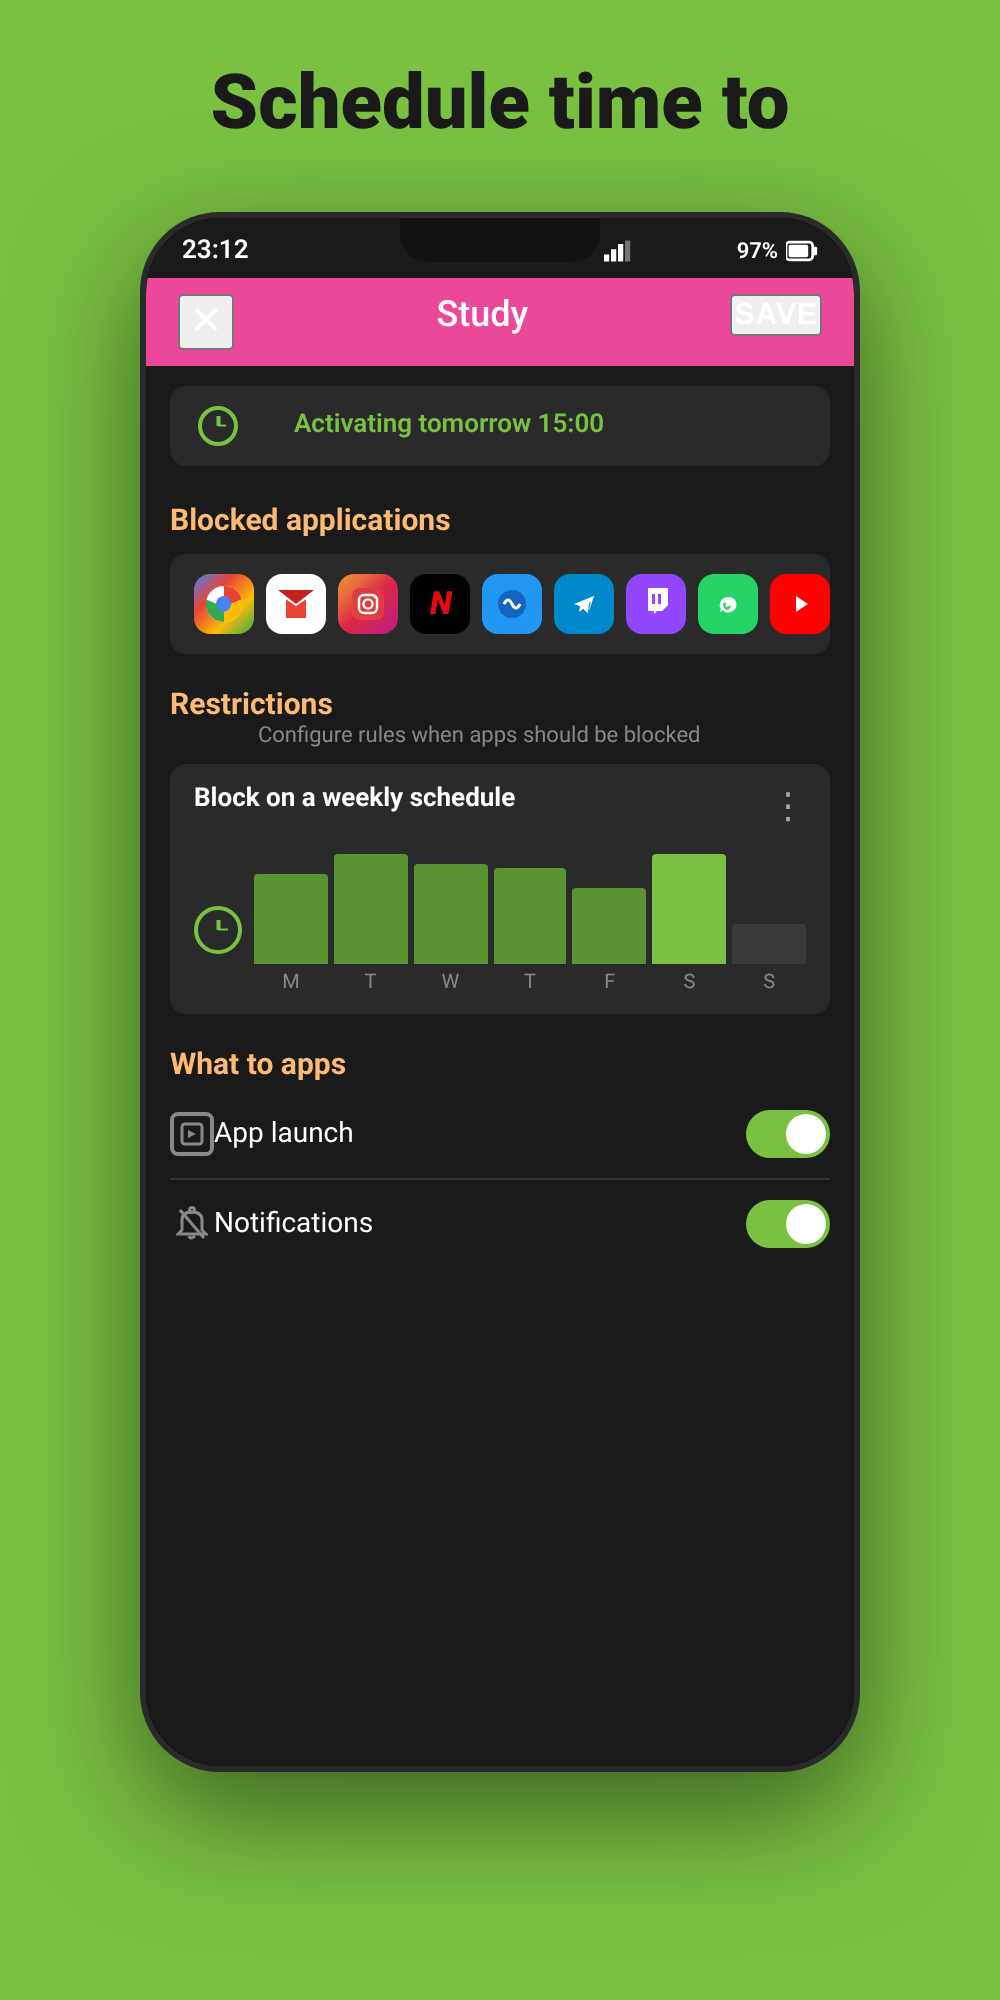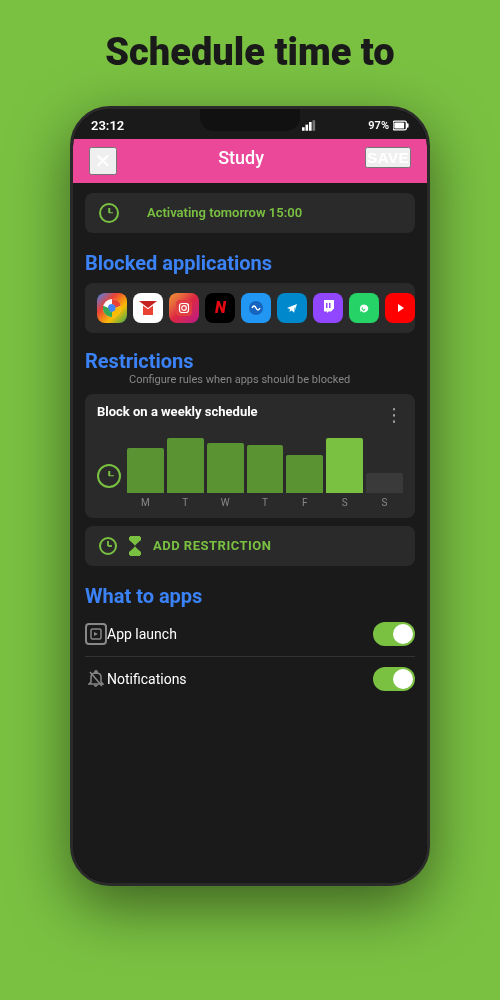--- a/index.html
+++ b/index.html
@@ -175,22 +175,22 @@
       font-size: 13px;
       font-weight: 600;
     }
 
     
     .section-header {
       padding: 8px 12px 4px;
     }
 
     .section-title {
-      color: #3b82f6;
-      font-size: 20px;
+      color: #fdba74;
+      font-size: 15px;
       font-weight: 700;
     }
 
     .section-subtitle {
       color: #888;
       font-size: 11px;
       margin-left: 44px;
     }
 
     
@@ -596,33 +596,20 @@
                   <div class="chart-label">W</div>
                   <div class="chart-label">T</div>
                   <div class="chart-label">F</div>
                   <div class="chart-label">S</div>
                   <div class="chart-label">S</div>
                 </div>
             </div>
           </div>
         </div>
 
-        <div class="add-restriction-row">
-          <svg width="18" height="18" viewBox="0 0 18 18">
-            <circle cx="9" cy="9" r="8" fill="none" stroke="#7ac142" stroke-width="2"></circle>
-            <line x1="9" y1="4" x2="9" y2="9" stroke="#7ac142" stroke-width="1.8"></line>
-            <line x1="9" y1="9" x2="13" y2="9" stroke="#7ac142" stroke-width="1.8"></line>
-          </svg>
-          <svg width="16" height="20" viewBox="0 0 16 20">
-            <path d="M2 1 L14 1 L14 4 Q8 9 8 10 Q8 11 14 16 L14 19 L2 19 L2 16 Q8 11 8 10 Q8 9 2 4 Z" fill="#7ac142"></path>
-            <line x1="3" y1="1" x2="13" y2="1" stroke="#7ac142" stroke-width="2"></line>
-            <line x1="3" y1="19" x2="13" y2="19" stroke="#7ac142" stroke-width="2"></line>
-          </svg>
-          <span class="add-restriction-text">ADD RESTRICTION</span>
-        </div>
 
         <div class="section-header">
           <div class="section-title">What to apps</div>
         </div>
 
         <div class="what-block-item">
           <div class="what-block-icon">
             <svg width="12" height="12" viewBox="0 0 12 12">
               <rect x="1" y="1" width="10" height="10" rx="1.5" fill="none" stroke="#888" stroke-width="1.5"></rect>
               <path d="M4 4 L8 6 L4 8 Z" fill="#888"></path>

